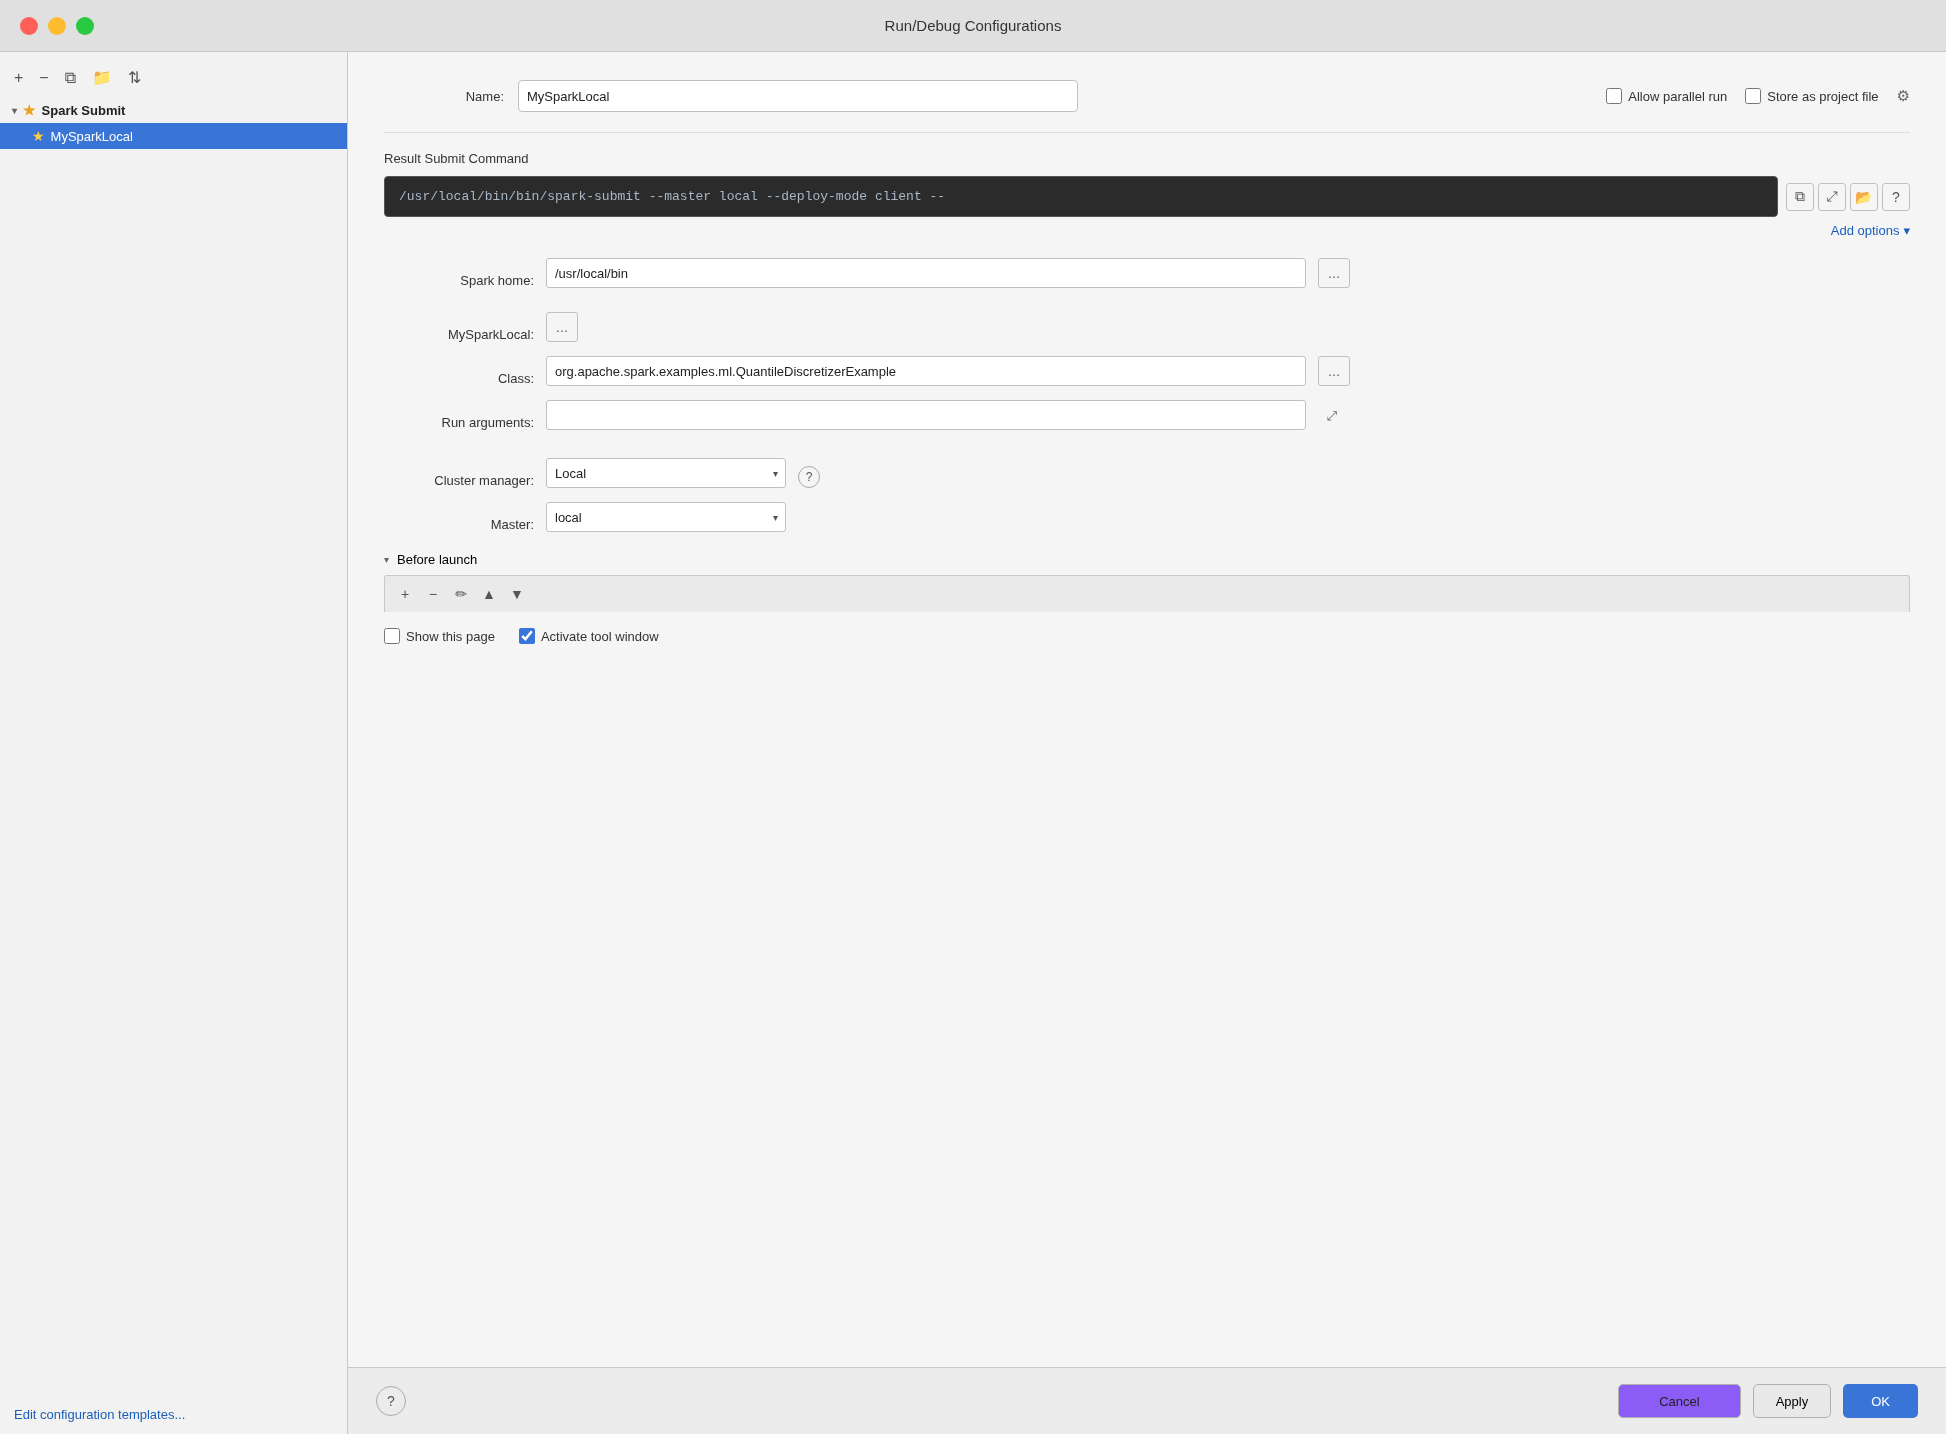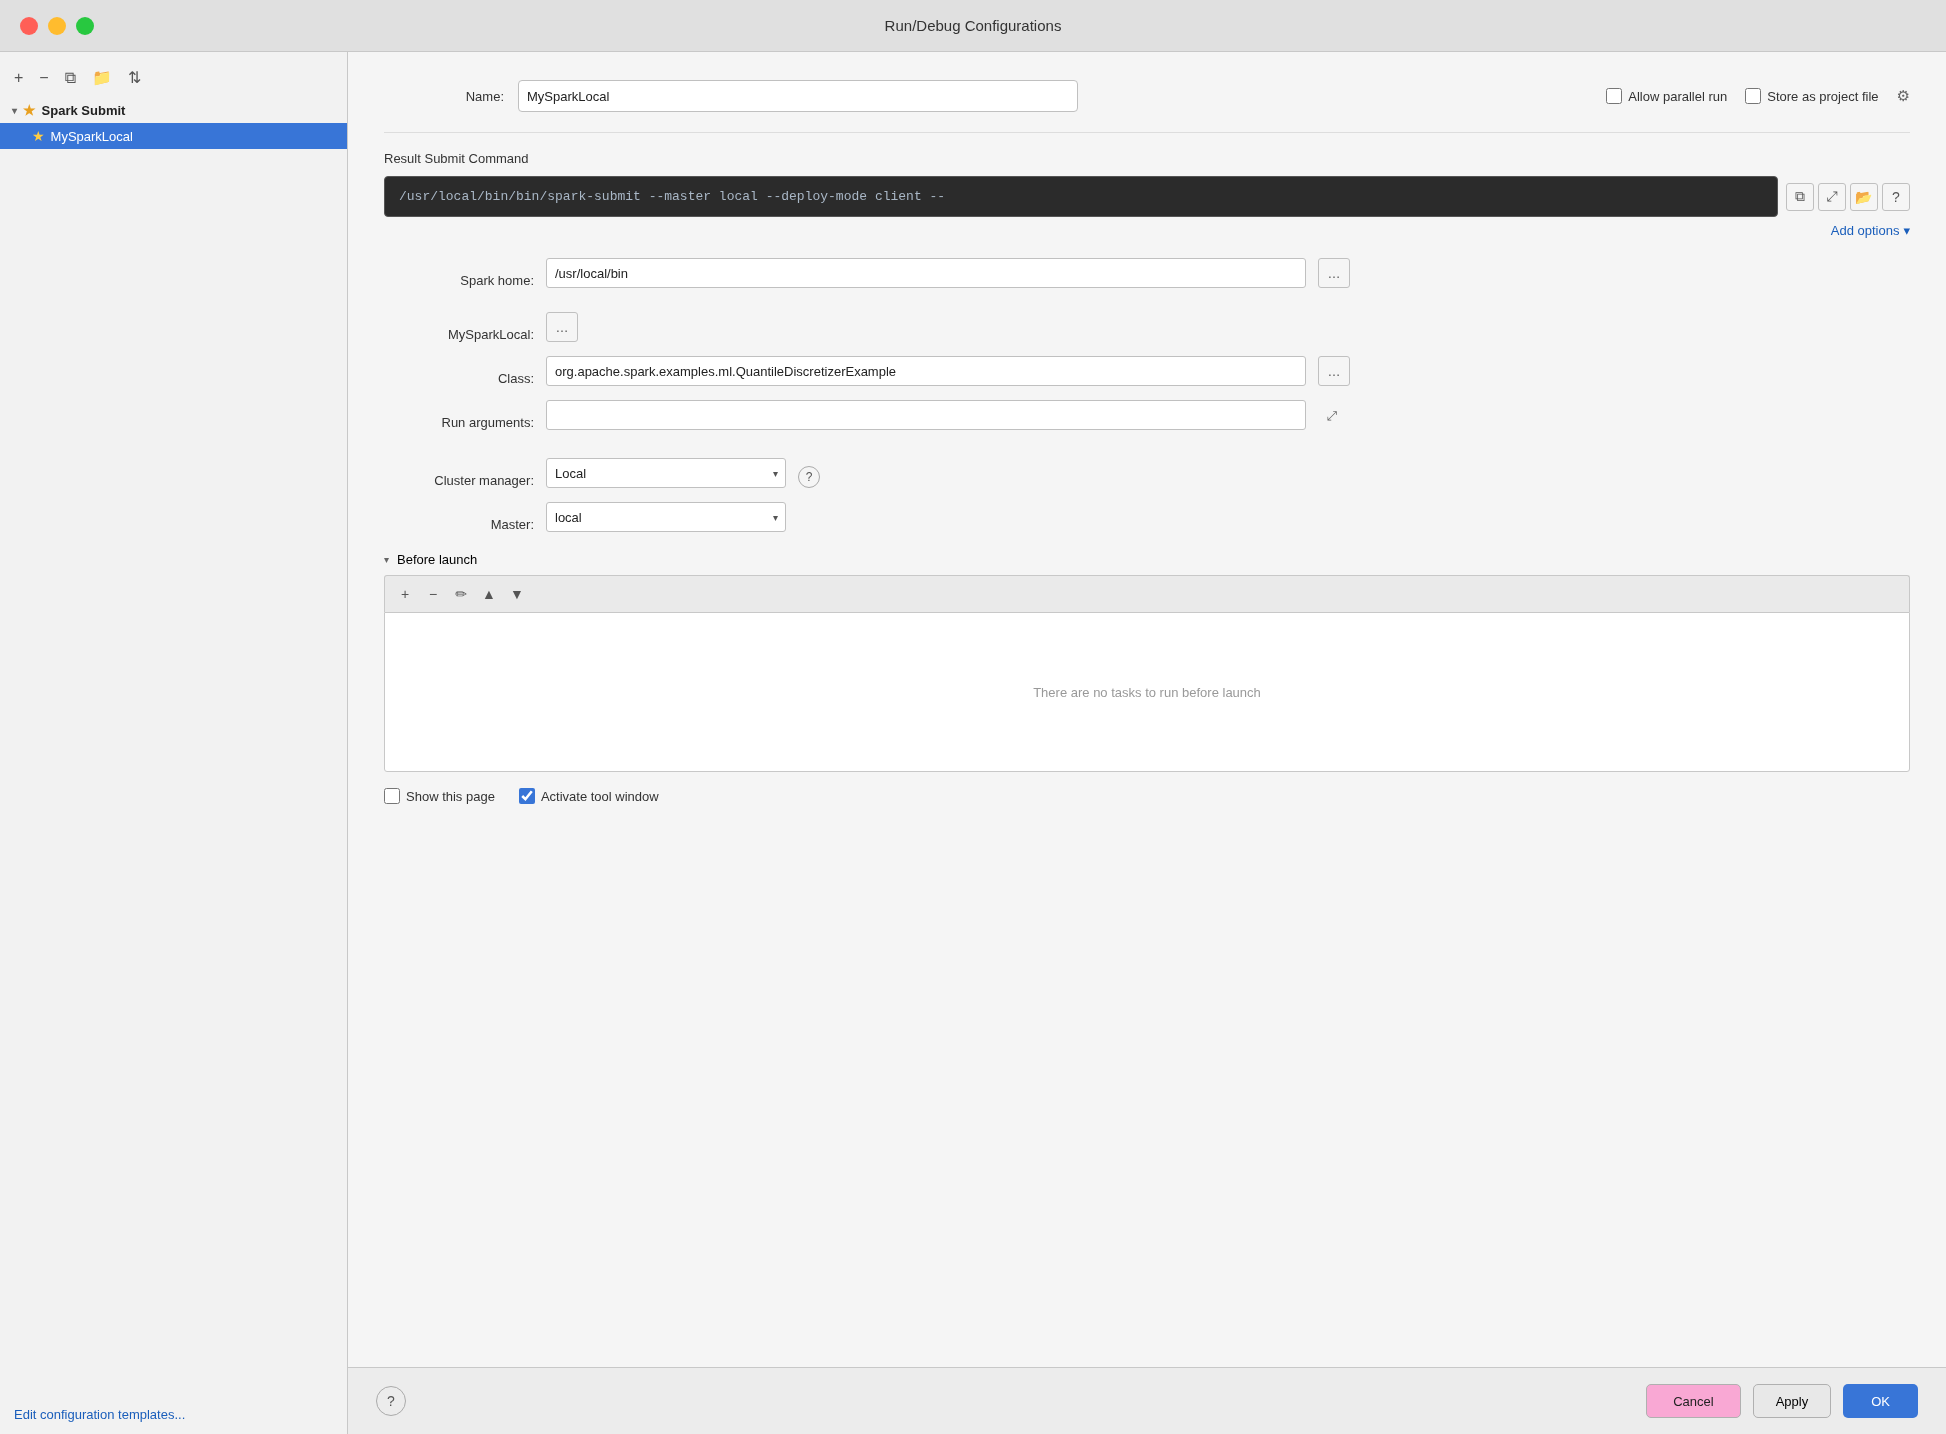--- a/index.html
+++ b/index.html
@@ -383,22 +383,22 @@
       display: flex;
       align-items: center;
       justify-content: center;
     }
     .footer-right {
       display: flex;
       gap: 12px;
     }
     .btn-cancel {
       height: 34px;
-      padding: 0 26px;
-      background: #f9a8d4;
+      padding: 0 40px;
+      background: #8b5cf6;
       border: 1px solid #b0b0b0;
       border-radius: 5px;
       font-size: 13px;
       cursor: pointer;
       color: #222;
     }
     .btn-apply {
       height: 34px;
       padding: 0 22px;
       background: #e8e8e8;
@@ -578,23 +578,20 @@
           <span class="chevron-icon">▾</span>
           <span>Before launch</span>
         </div>
         <div class="before-launch-toolbar">
           <button class="bl-btn">+</button>
           <button class="bl-btn">−</button>
           <button class="bl-btn">✏</button>
           <button class="bl-btn">▲</button>
           <button class="bl-btn">▼</button>
         </div>
-        <div class="before-launch-body">
-          <span>There are no tasks to run before launch</span>
-        </div>
       </div>
 
       <div class="bottom-checkboxes">
         <label class="checkbox-label">
           <input type="checkbox" style="">
           <span>Show this page</span>
         </label>
         <label class="checkbox-label checked-blue">
           <input type="checkbox" checked="" style="accent-color: rgb(56, 117, 215);">
           <span>Activate tool window</span>

